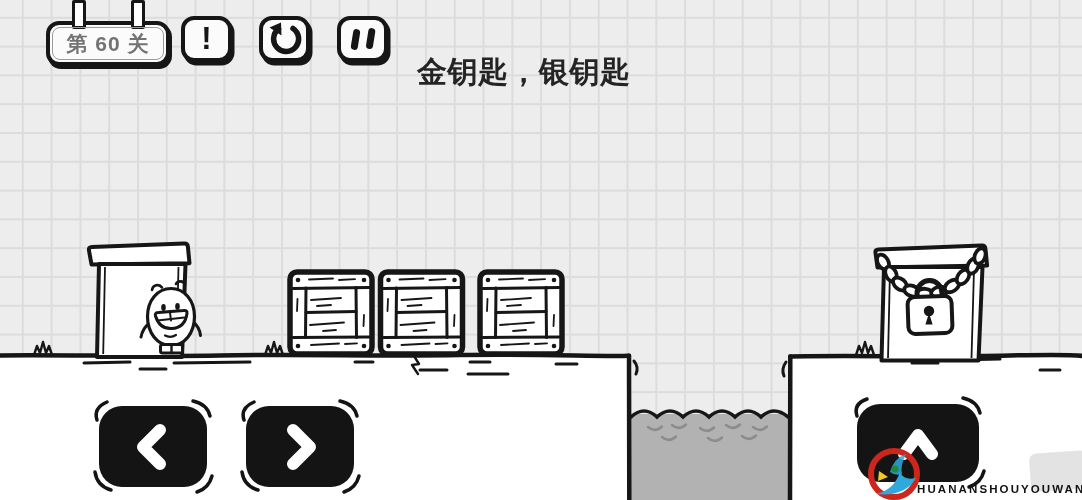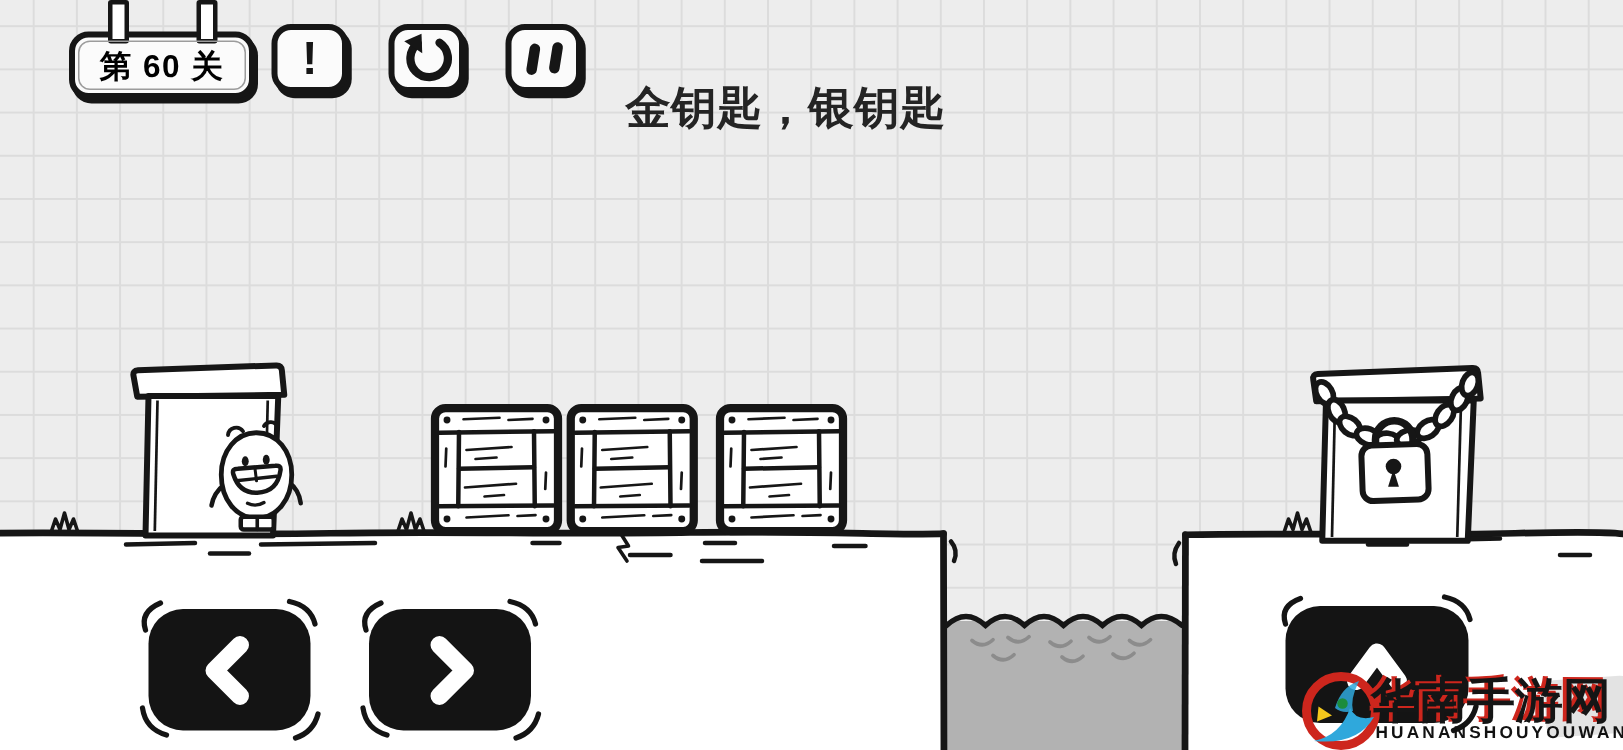--- a/index.html
+++ b/index.html
@@ -14,21 +14,21 @@
     background-position:-7px -12px;
   }
   .scene-svg{position:absolute;left:0;top:0;z-index:1;}
 
   
   .sign{position:absolute;left:46px;top:21px;width:116px;height:37px;z-index:3;
     background:#fbfbfb;border:4px solid #161616;border-radius:13px;
     box-shadow:2px 3px 0 0 #161616;
     display:flex;align-items:center;justify-content:center;}
   .sign::after{content:"";position:absolute;inset:2px;border:1.5px solid #9c9c9c;border-radius:8px;pointer-events:none;}
-  .sign-label{font-size:21px;font-weight:700;color:#000000;letter-spacing:1px;}
+  .sign-label{font-size:21px;font-weight:700;color:#737373;letter-spacing:1px;}
   .post{position:absolute;width:8px;height:23px;top:-25px;background:#fff;border:3.5px solid #161616;border-radius:2px;}
   .post.p1{left:22px;} .post.p2{left:81px;}
 
   
   .hud-btn{position:absolute;top:16px;width:51px;height:46px;z-index:3;
     background:#fbfbfb;border:4px solid #161616;border-radius:13px;
     box-shadow:2.5px 3.5px 0 0 #161616;cursor:pointer;padding:0;
     display:flex;align-items:center;justify-content:center;}
   .hud-btn.hint{left:181px;} .hud-btn.restart{left:259px;} .hud-btn.pause{left:337px;}
   .hint-glyph{font-size:31px;font-weight:900;color:#161616;line-height:1;transform:translateY(-1px);}
@@ -266,17 +266,16 @@
 
   <div class="watermark">
     <div class="ghost-shape"></div>
     <svg class="wm-logo" width="60" height="60" viewBox="0 0 60 60">
       <circle cx="30" cy="32" r="23" fill="none" stroke="#cd261d" stroke-width="6"></circle>
       <path d="M12,52 Q30,48 36,30 Q40,39 52,36 Q41,55 12,52 Z" fill="#2fa8dc"></path>
       <path d="M26,30 Q30,16 42,12 Q36,24 38,32 Q31,34 26,30 Z" fill="#2fa8dc" opacity="0.85"></path>
       <path d="M15,29 l9,6 l-10,4 z" fill="#f4c81c"></path>
       <circle cx="31" cy="27" r="3.5" fill="#1c8c3c"></circle>
     </svg>
-    <div class="wm-cn">华南手游网</div>
     <div class="wm-en">HUANANSHOUYOUWANG</div>
   </div>
 
 </div>
 
 </body></html>

